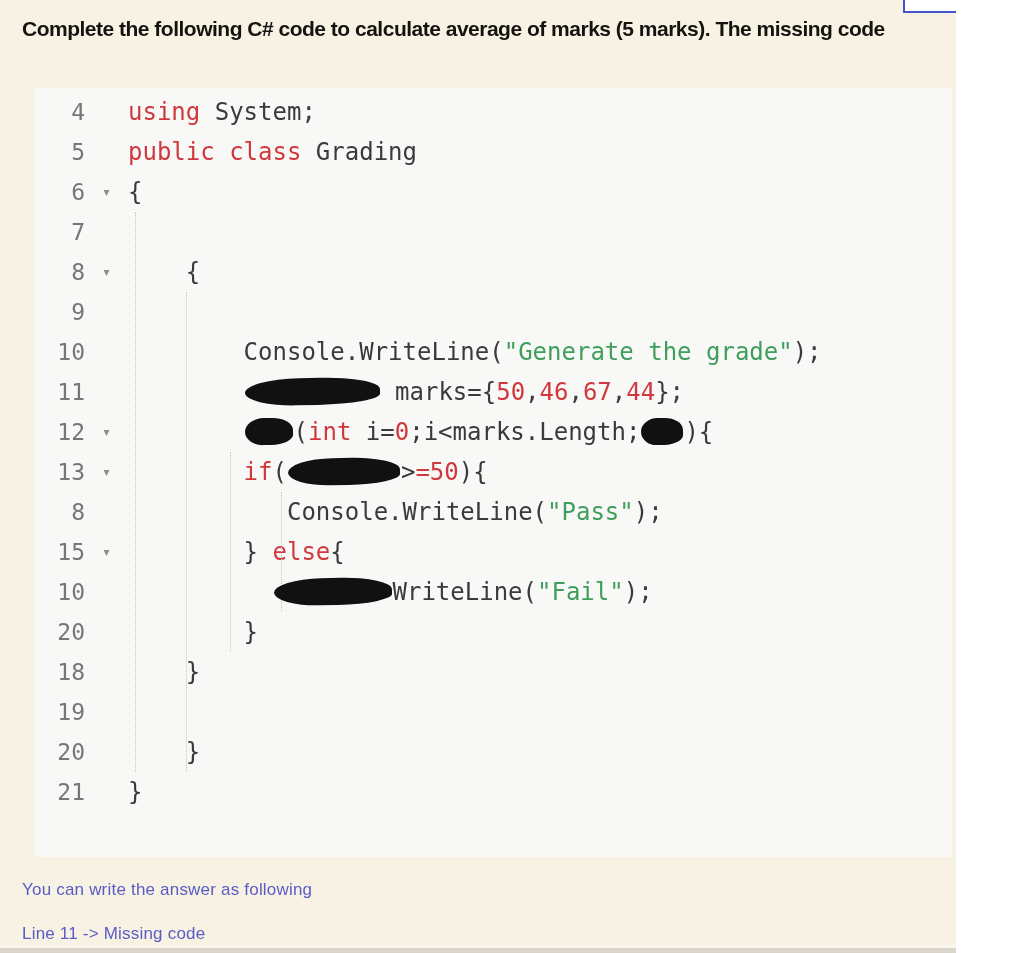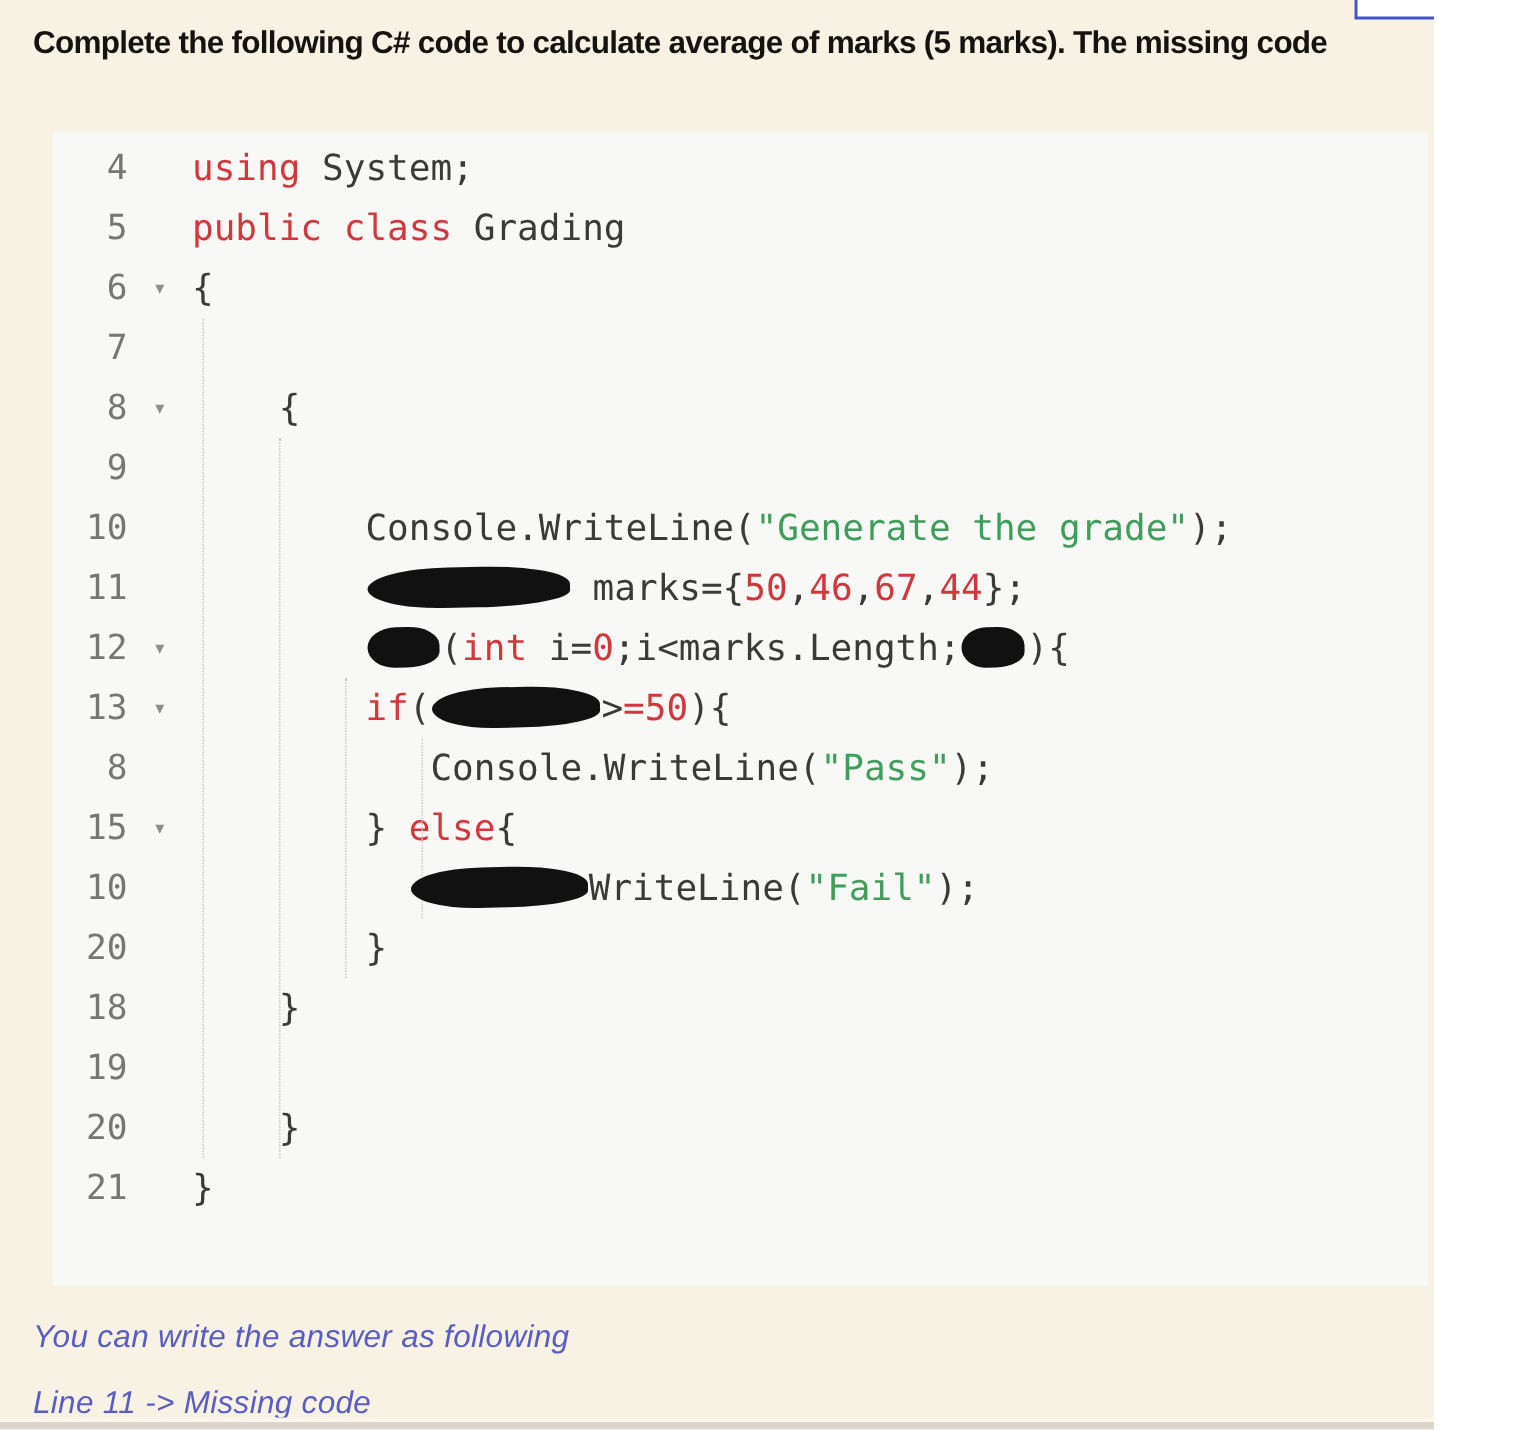--- a/index.html
+++ b/index.html
@@ -19,21 +19,21 @@
   .fold{width:43px;text-align:center;font-size:12px;color:#8f8d88;cursor:pointer}
   pre.codetext{font-family:"DejaVu Sans Mono",monospace;font-size:24px;line-height:40px;
         color:var(--plain);margin:0}
   .tok-kw{color:var(--kw)}
   .tok-num{color:var(--numlit)}
   .tok-str{color:var(--str)}
   .tok-pl{color:var(--plain)}
   .blob{display:inline-block;height:27px;background:var(--blob);margin:0 1px;
         border-radius:48% 52% 55% 45% / 60% 55% 45% 60%;vertical-align:-5px;
         transform:rotate(-1.2deg)}
-  .footer{position:absolute;left:22px;font-style:italic;font-size:21px;
+  .footer{position:absolute;left:22px;font-size:17px;
         color:var(--footer);letter-spacing:0.2px}
   .f1{top:880px}
   .f2{top:924px}
   .band-light{position:absolute;left:0;bottom:5px;width:100%;height:3px;background:#faf6ec}
   .band{position:absolute;left:0;bottom:0;width:100%;height:5px;background:#d9d5cb}
 </style>
 </head>
 <body>
 
 <div class="page">

